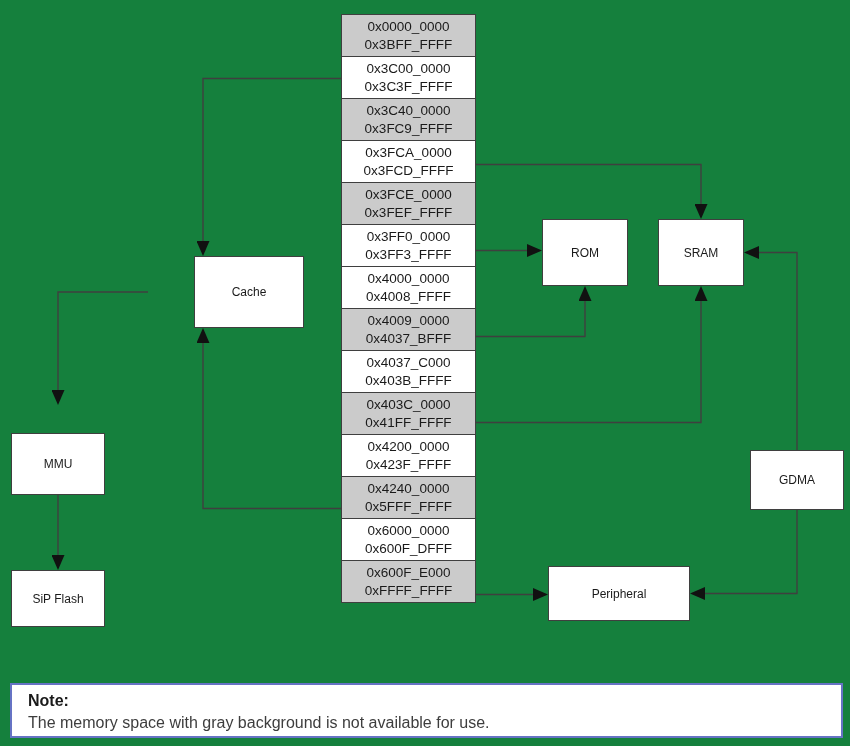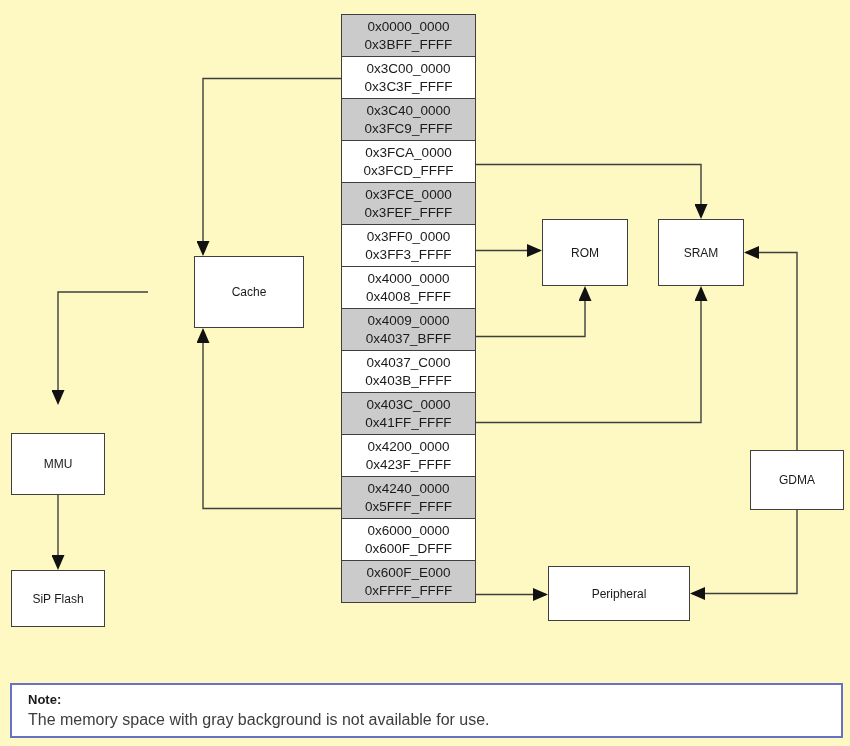--- a/index.html
+++ b/index.html
@@ -1,17 +1,17 @@
 <!DOCTYPE html>
 <html><head>
 <meta charset="utf-8">
 <style>
   html,body{margin:0;padding:0;background:#ffffff;}
   #canvas{
-    position:relative;width:850px;height:746px;background:#fef9c3;
+    position:relative;width:850px;height:746px;background:#15803d;
     font-family:"Liberation Sans","DejaVu Sans",sans-serif;overflow:hidden;
   }
   
   #memcol{position:absolute;left:341px;top:14px;width:135px;}
   .mrow{
     box-sizing:border-box;width:135px;height:43px;margin-top:-1px;
     border:1px solid #3f3f3f;background:#ffffff;
     display:flex;flex-direction:column;align-items:center;justify-content:center;
     font-size:13.5px;line-height:18px;color:#1a1a1a;text-align:center;
   }
@@ -31,21 +31,21 @@
   #blk-gdma{left:750px;top:450px;width:94px;height:60px;text-align:center;}
   #blk-periph{left:548px;top:566px;width:142px;height:55px;}
   
   #wires{position:absolute;left:0;top:0;z-index:1;}
   .wire{fill:none;stroke:#3f3f3f;stroke-width:1.4;}
   
   #notebox{
     position:absolute;left:10px;top:683px;width:833px;height:55px;box-sizing:border-box;
     border:2px solid #6673c4;background:#ffffff;padding:7px 16px 0 16px;
   }
-  #note-title{font-size:13px;font-weight:bold;color:#1a1a1a;margin:0 0 4px 0;}
+  #note-title{font-size:16px;font-weight:bold;color:#1a1a1a;margin:0 0 4px 0;}
   #note-text{font-size:16px;color:#3d3d3d;margin:0;}
 </style>
 </head>
 <body>
 
 <div id="canvas">
 
   <svg id="wires" width="850" height="746">
     <defs>
       <marker id="arr" markerUnits="userSpaceOnUse" markerWidth="15" markerHeight="13" refX="13" refY="6.5" orient="auto">

